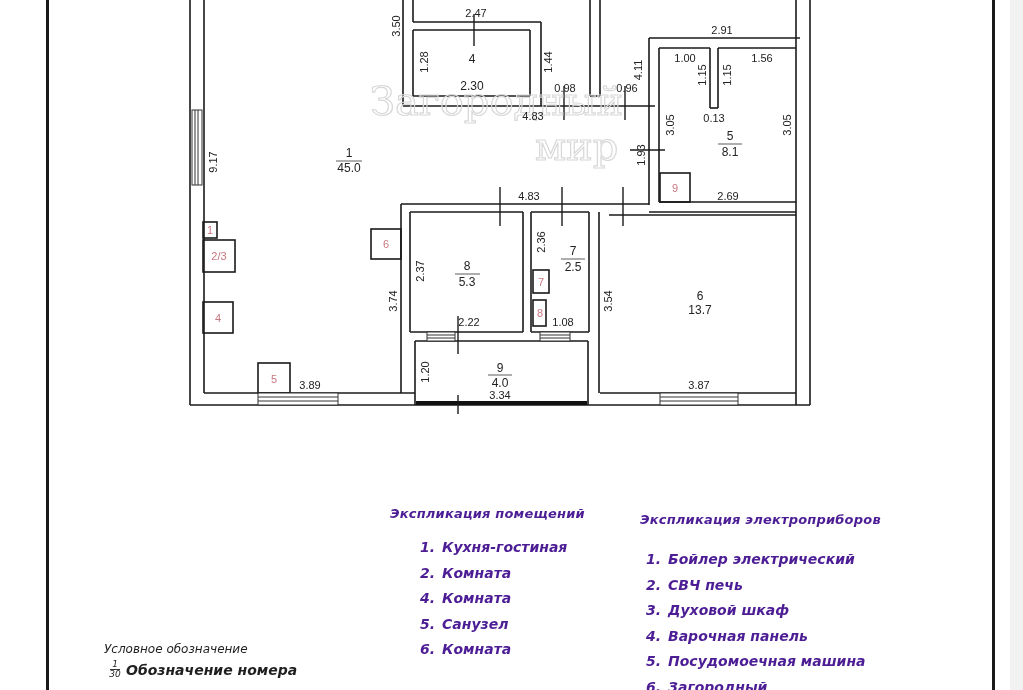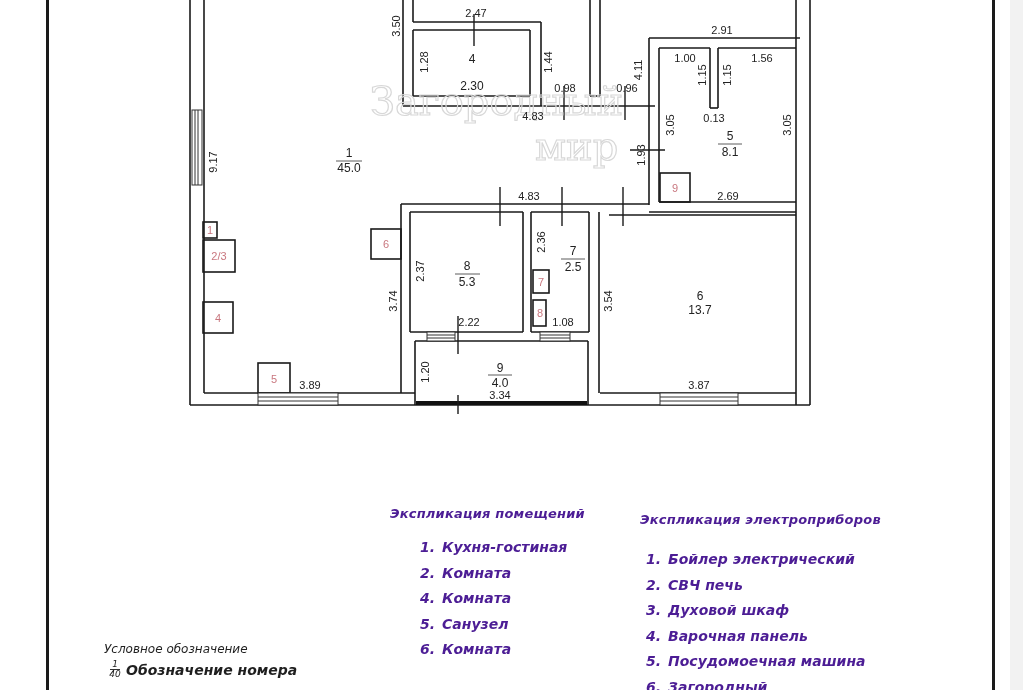--- a/index.html
+++ b/index.html
@@ -228,17 +228,17 @@
     <li><span class="n">6.</span><span>Загородный</span></li>
   </ul>
 </div>
 
 <div class="cond">
   <div class="cond-title">Условное обозначение</div>
   <div class="cond-row">
     <span class="cond-sym">
       <span>1</span>
       <span class="bar"></span>
-      <span>40</span>
+      <span>30</span>
     </span>
     <span>Обозначение номера</span>
   </div>
 </div>
 
 </body></html>

